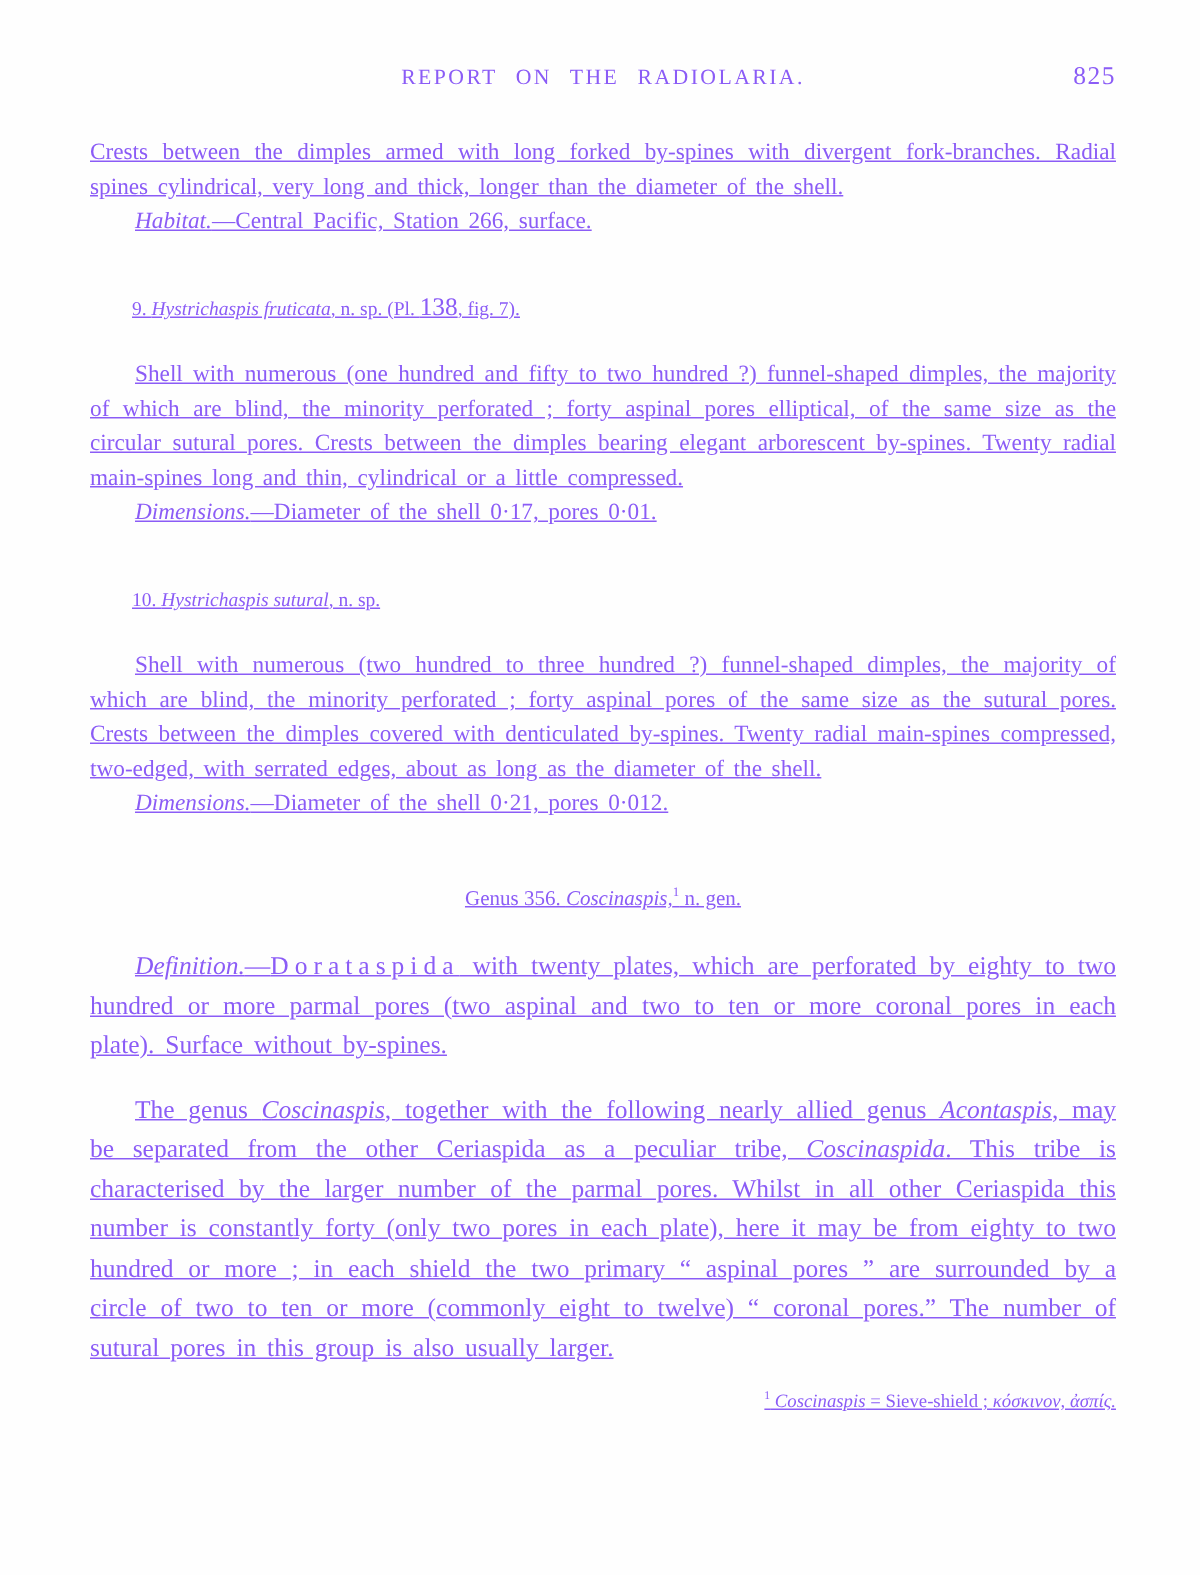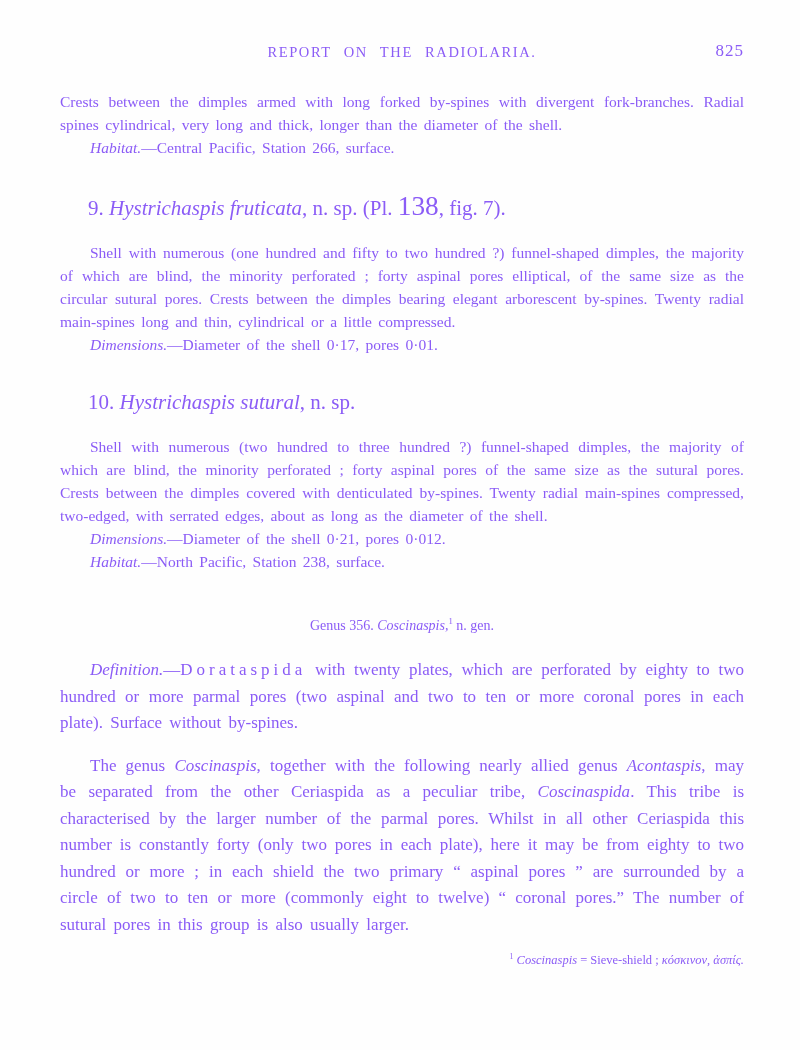--- a/index.html
+++ b/index.html
@@ -30,31 +30,31 @@
     word-spacing: 7px;
   }
   .page-number {
     position: absolute;
     right: 0;
     top: -3px;
     font-size: 17px;
     letter-spacing: 1px;
     padding-left: 24px;
   }
-  p { margin: 0; }
+  p { margin: 0; text-decoration: underline; }
   .body-text {
     font-size: 15.5px;
     line-height: 23px;
     text-align: justify;
     word-spacing: 2.5px;
   }
   .indent { text-indent: 30px; }
   .species-heading {
     margin: 34px 0 20px 28px;
-    font-size: 21px;
+    font-size: 13px;
     line-height: 25px;
   }
   .genus-heading {
     margin: 40px 0 18px 0;
     text-align: center;
     font-size: 14px;
     line-height: 26px;
   }
   .genus-text {
     font-size: 17px;
@@ -87,21 +87,20 @@
   <p class="body-text"><span>Crests between the dimples armed with long forked by-spines with divergent fork-branches.  Radial spines cylindrical, very long and thick, longer than the diameter of the shell.</span></p>
   <p class="body-text indent"><span class="it">Habitat.</span><span>—Central Pacific, Station 266, surface.</span></p>
 
   <p class="species-heading"><span>9.  </span><span class="it">Hystrichaspis fruticata</span><span>, n. sp. (Pl. </span><span class="big">138</span><span>, fig. 7).</span></p>
   <p class="body-text indent"><span>Shell with numerous (one hundred and fifty to two hundred ?) funnel-shaped dimples, the majority of which are blind, the minority perforated ; forty aspinal pores elliptical, of the same size as the circular sutural pores.  Crests between the dimples bearing elegant arborescent by-spines. Twenty radial main-spines long and thin, cylindrical or a little compressed.</span></p>
   <p class="body-text indent"><span class="it">Dimensions.</span><span>—Diameter of the shell 0·17, pores 0·01.</span></p>
 
   <p class="species-heading"><span>10.  </span><span class="it">Hystrichaspis sutural</span><span>, n. sp.</span></p>
   <p class="body-text indent"><span>Shell with numerous (two hundred to three hundred ?) funnel-shaped dimples, the majority of which are blind, the minority perforated ; forty aspinal pores of the same size as the sutural pores. Crests between the dimples covered with denticulated by-spines.  Twenty radial main-spines compressed, two-edged, with serrated edges, about as long as the diameter of the shell.</span></p>
   <p class="body-text indent"><span class="it">Dimensions.</span><span>—Diameter of the shell 0·21, pores 0·012.</span></p>
-  <p class="body-text indent"><span class="it">Habitat.</span><span>—North Pacific, Station 238, surface.</span></p>
 
   <p class="genus-heading"><span>Genus 356.  </span><span class="it">Coscinaspis,</span><sup>1</sup><span> n. gen.</span></p>
   <p class="genus-text indent def-gap"><span class="it">Definition.</span><span>—</span><span class="spaced">Dorataspida</span><span> with twenty plates, which are perforated by eighty to two hundred or more parmal pores (two aspinal and two to ten or more coronal pores in each plate).  Surface without by-spines.</span></p>
   <p class="genus-text indent"><span>The genus </span><span class="it">Coscinaspis</span><span>, together with the following nearly allied genus </span><span class="it">Acontaspis</span><span>, may be separated from the other Ceriaspida as a peculiar tribe, </span><span class="it">Coscinaspida</span><span>.  This tribe is characterised by the larger number of the parmal pores.  Whilst in all other Ceriaspida this number is constantly forty (only two pores in each plate), here it may be from eighty to two hundred or more ; in each shield the two primary “ aspinal pores ” are surrounded by a circle of two to ten or more (commonly eight to twelve) “ coronal pores.”  The number of sutural pores in this group is also usually larger.</span></p>
 
   <p class="footnote"><sup>1</sup><span class="it"> Coscinaspis</span><span> = Sieve-shield ; </span><span class="it">κόσκινον, ἀσπίς.</span></p>
 
 </div>
 
 </body></html>

